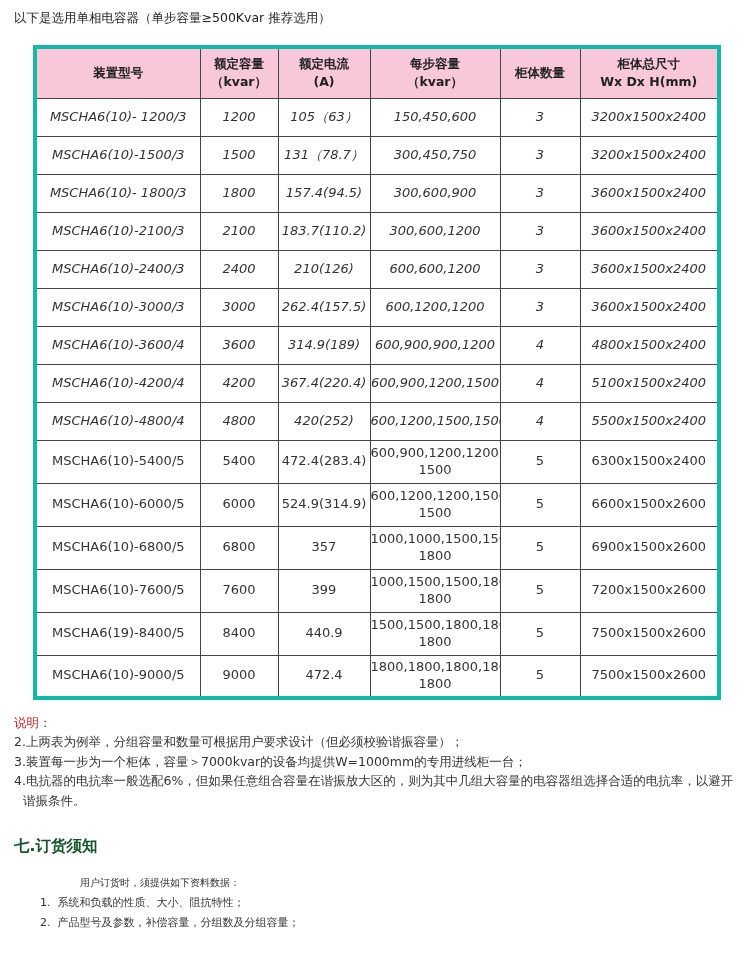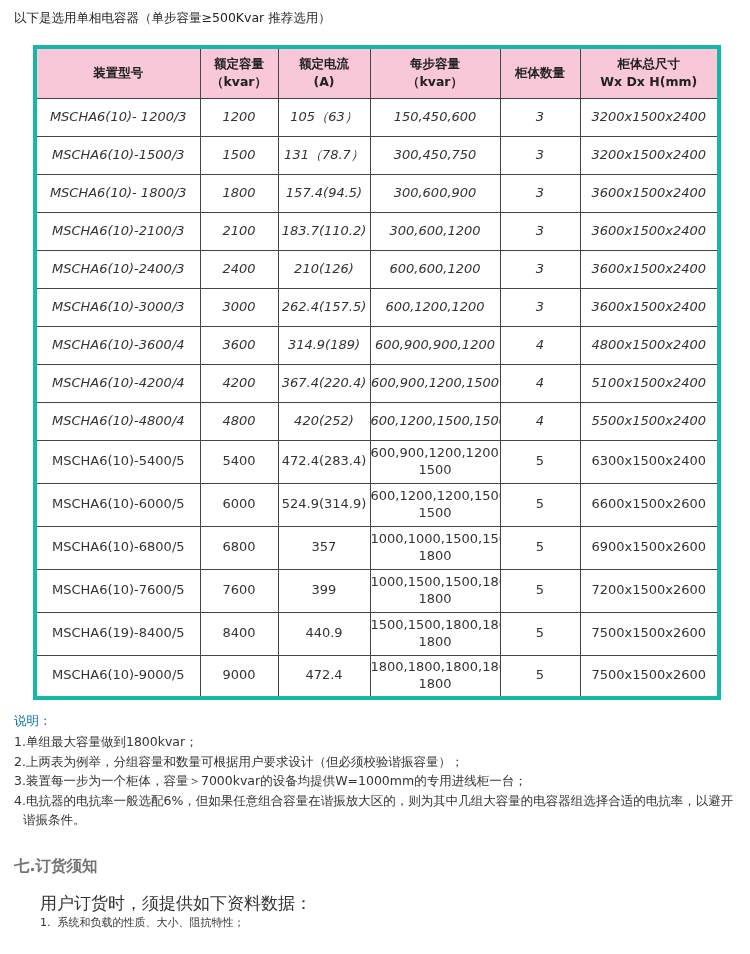--- a/index.html
+++ b/index.html
@@ -48,43 +48,43 @@
     line-height: 1.3;
   }
   tr.row-normal td { height: 38px; font-style: italic; }
   tr.row-tall td { height: 43px; }
   .notes {
     margin: 13px 0 0 14px;
     width: 722px;
   }
   .notes-heading {
     font-size: 12.5px;
-    color: #0369a1;
+    color: #b91c1c;
     line-height: 19px;
-    font-family: Liberation Mono, monospace;
   }
   .note-item {
     font-size: 12.5px;
     color: #333333;
     line-height: 19.5px;
     padding-left: 9px;
     text-indent: -9px;
   }
   .order-heading {
     margin: 26px 0 0 14px;
     font-size: 15.5px;
     font-weight: bold;
-    color: #737373;
+    color: #14532d;
   }
   .order-body { margin: 16px 0 0 40px; }
   .order-intro {
-    font-size: 17px;
+    font-size: 10px;
     color: #333333;
     line-height: 20px;
     white-space: pre-wrap;
+    margin-left: 40px;
   }
   .order-item {
     font-size: 11px;
     color: #333333;
     line-height: 20px;
     white-space: pre-wrap;
   }
 </style>
 </head>
 <body>
@@ -242,21 +242,20 @@
 1800</td>
           <td>5</td>
           <td>7500x1500x2600</td>
         </tr>
       </tbody>
   </table>
 
   <div class="notes">
     <p class="notes-heading">说明：</p>
     <div id="notes-list">
-        <p class="note-item">1.单组最大容量做到1800kvar；</p>
         <p class="note-item">2.上两表为例举，分组容量和数量可根据用户要求设计（但必须校验谐振容量）；</p>
         <p class="note-item">3.装置每一步为一个柜体，容量＞7000kvar的设备均提供W=1000mm的专用进线柜一台；</p>
         <p class="note-item">4.电抗器的电抗率一般选配6%，但如果任意组合容量在谐振放大区的，则为其中几组大容量的电容器组选择合适的电抗率，以避开谐振条件。</p>
       </div>
   </div>
 
   <h2 class="order-heading">七.订货须知</h2>
 
   <div class="order-body">
     <p class="order-intro">用户订货时，须提供如下资料数据：</p>

